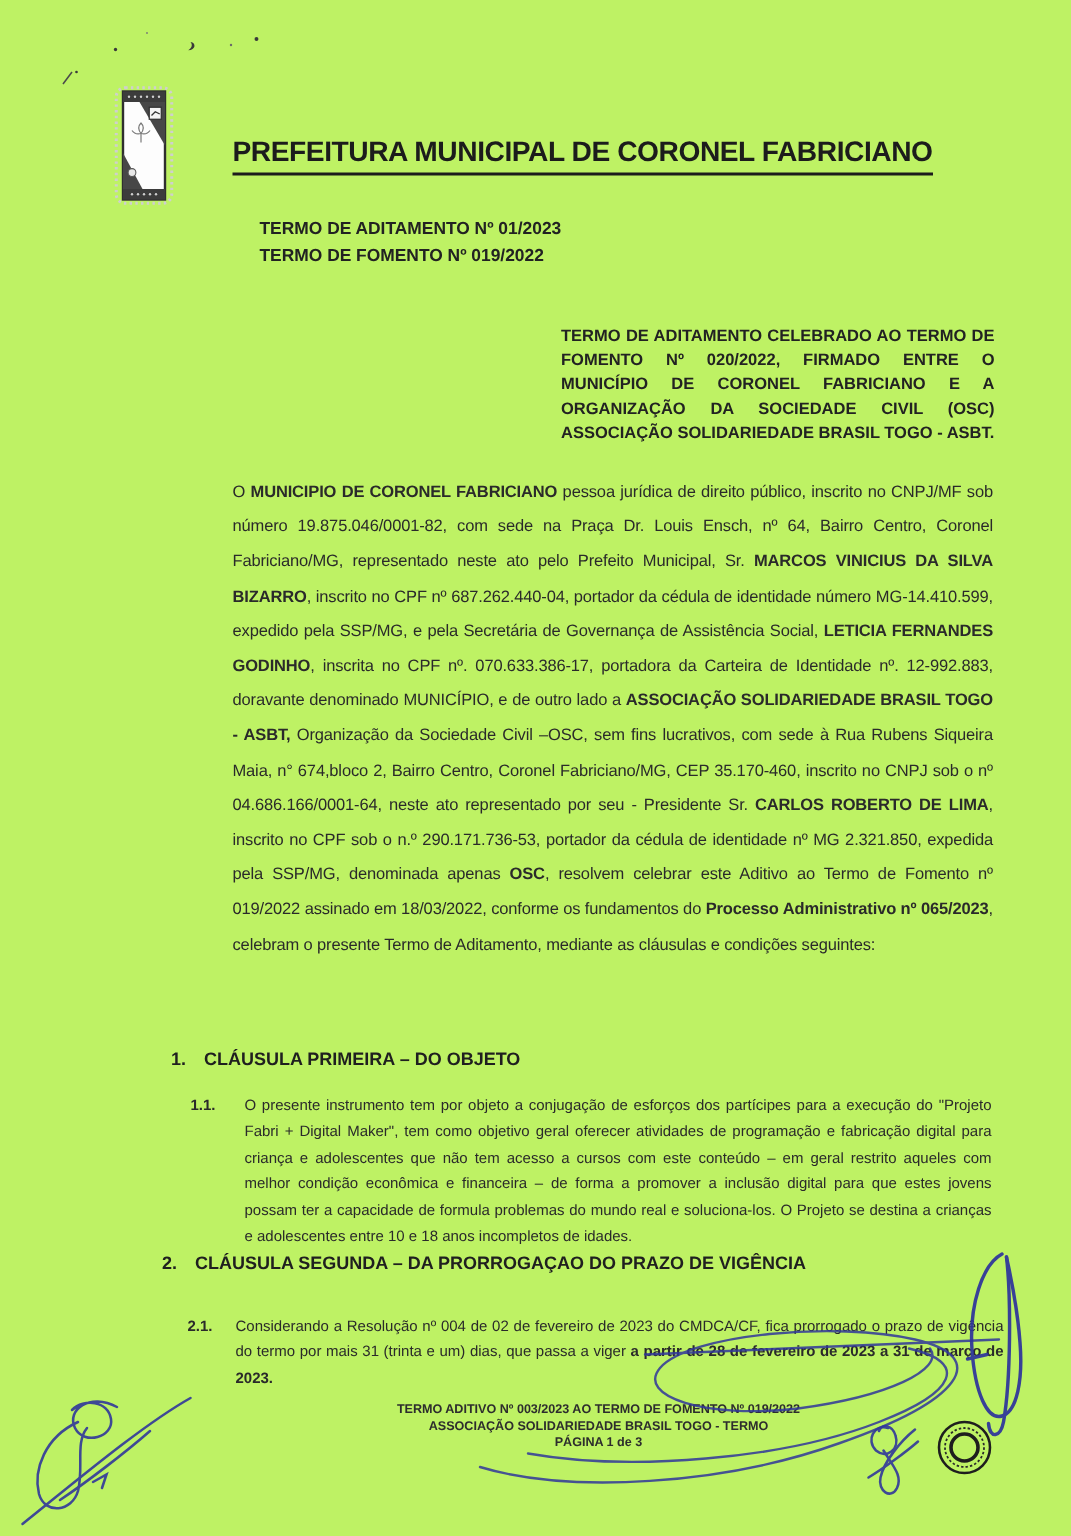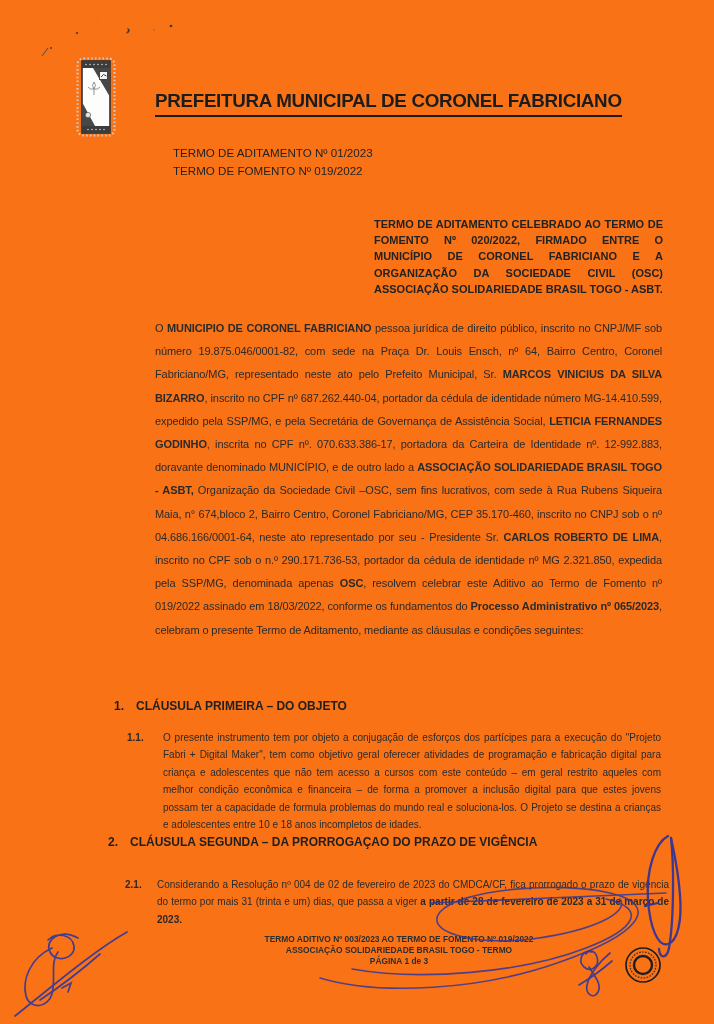--- a/index.html
+++ b/index.html
@@ -1,27 +1,27 @@
 <!DOCTYPE html>
 <html lang="pt"><head>
 <meta charset="utf-8">
 <style>
   html,body{margin:0;padding:0;}
   .page{
-    position:relative;width:714px;height:1024px;background:#f97316;
+    position:relative;width:714px;height:1024px;background:#bef264;
     font-family:"Liberation Sans",sans-serif;color:#242424;overflow:hidden;
   }
   .title{
     position:absolute;left:155px;top:90px;margin:0;
     font-size:18.8px;font-weight:700;letter-spacing:-0.3px;white-space:nowrap;
     color:#1c1c1c;border-bottom:2.5px solid #1c1c1c;padding-bottom:3px;
   }
   .termlines{
     position:absolute;left:173px;top:144px;
-    font-size:11.6px;font-weight:400;line-height:18px;color:#222;
+    font-size:11.6px;font-weight:700;line-height:18px;color:#222;
   }
   .recital{
     position:absolute;left:374px;top:216px;width:289px;margin:0;
     font-size:11px;font-weight:700;line-height:16.2px;text-align:justify;color:#222;
   }
   .preamble{
     position:absolute;left:155px;top:317px;width:507px;margin:0;
     font-size:11px;line-height:23.2px;text-align:justify;letter-spacing:-0.1px;color:#2a2a2a;
   }
   .clause{position:absolute;font-size:12px;font-weight:700;white-space:nowrap;color:#1f1f1f;}

